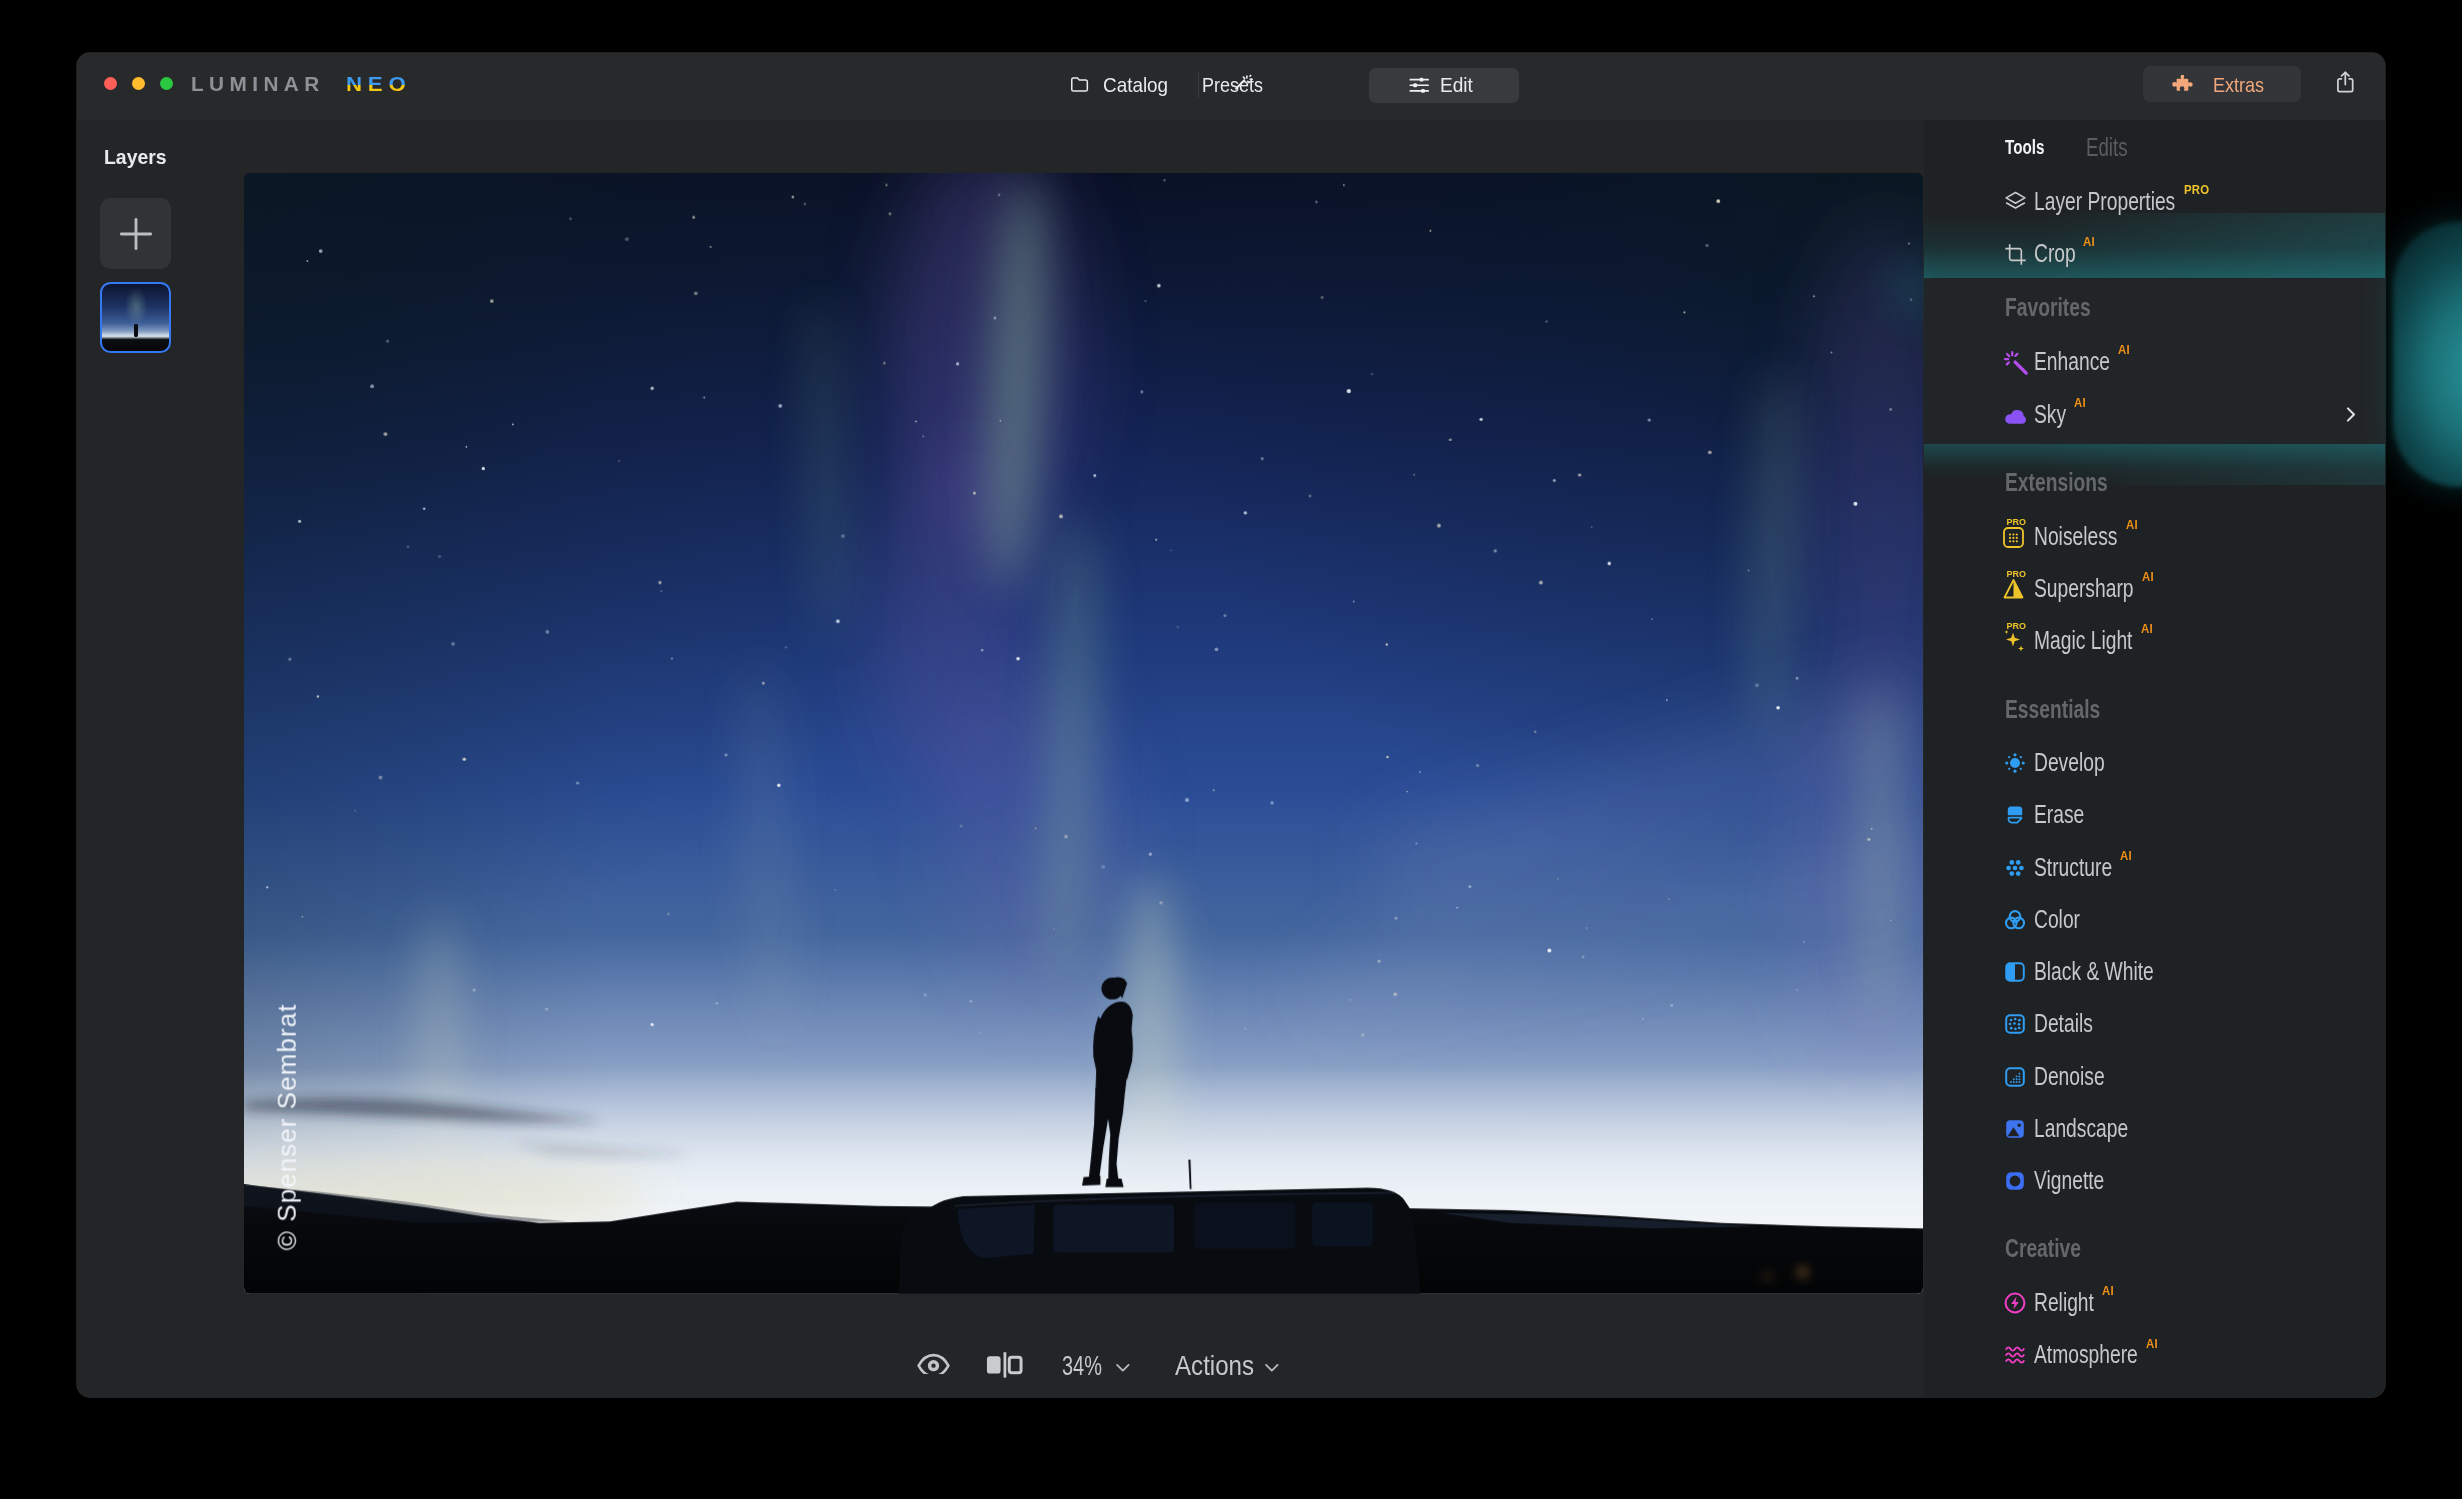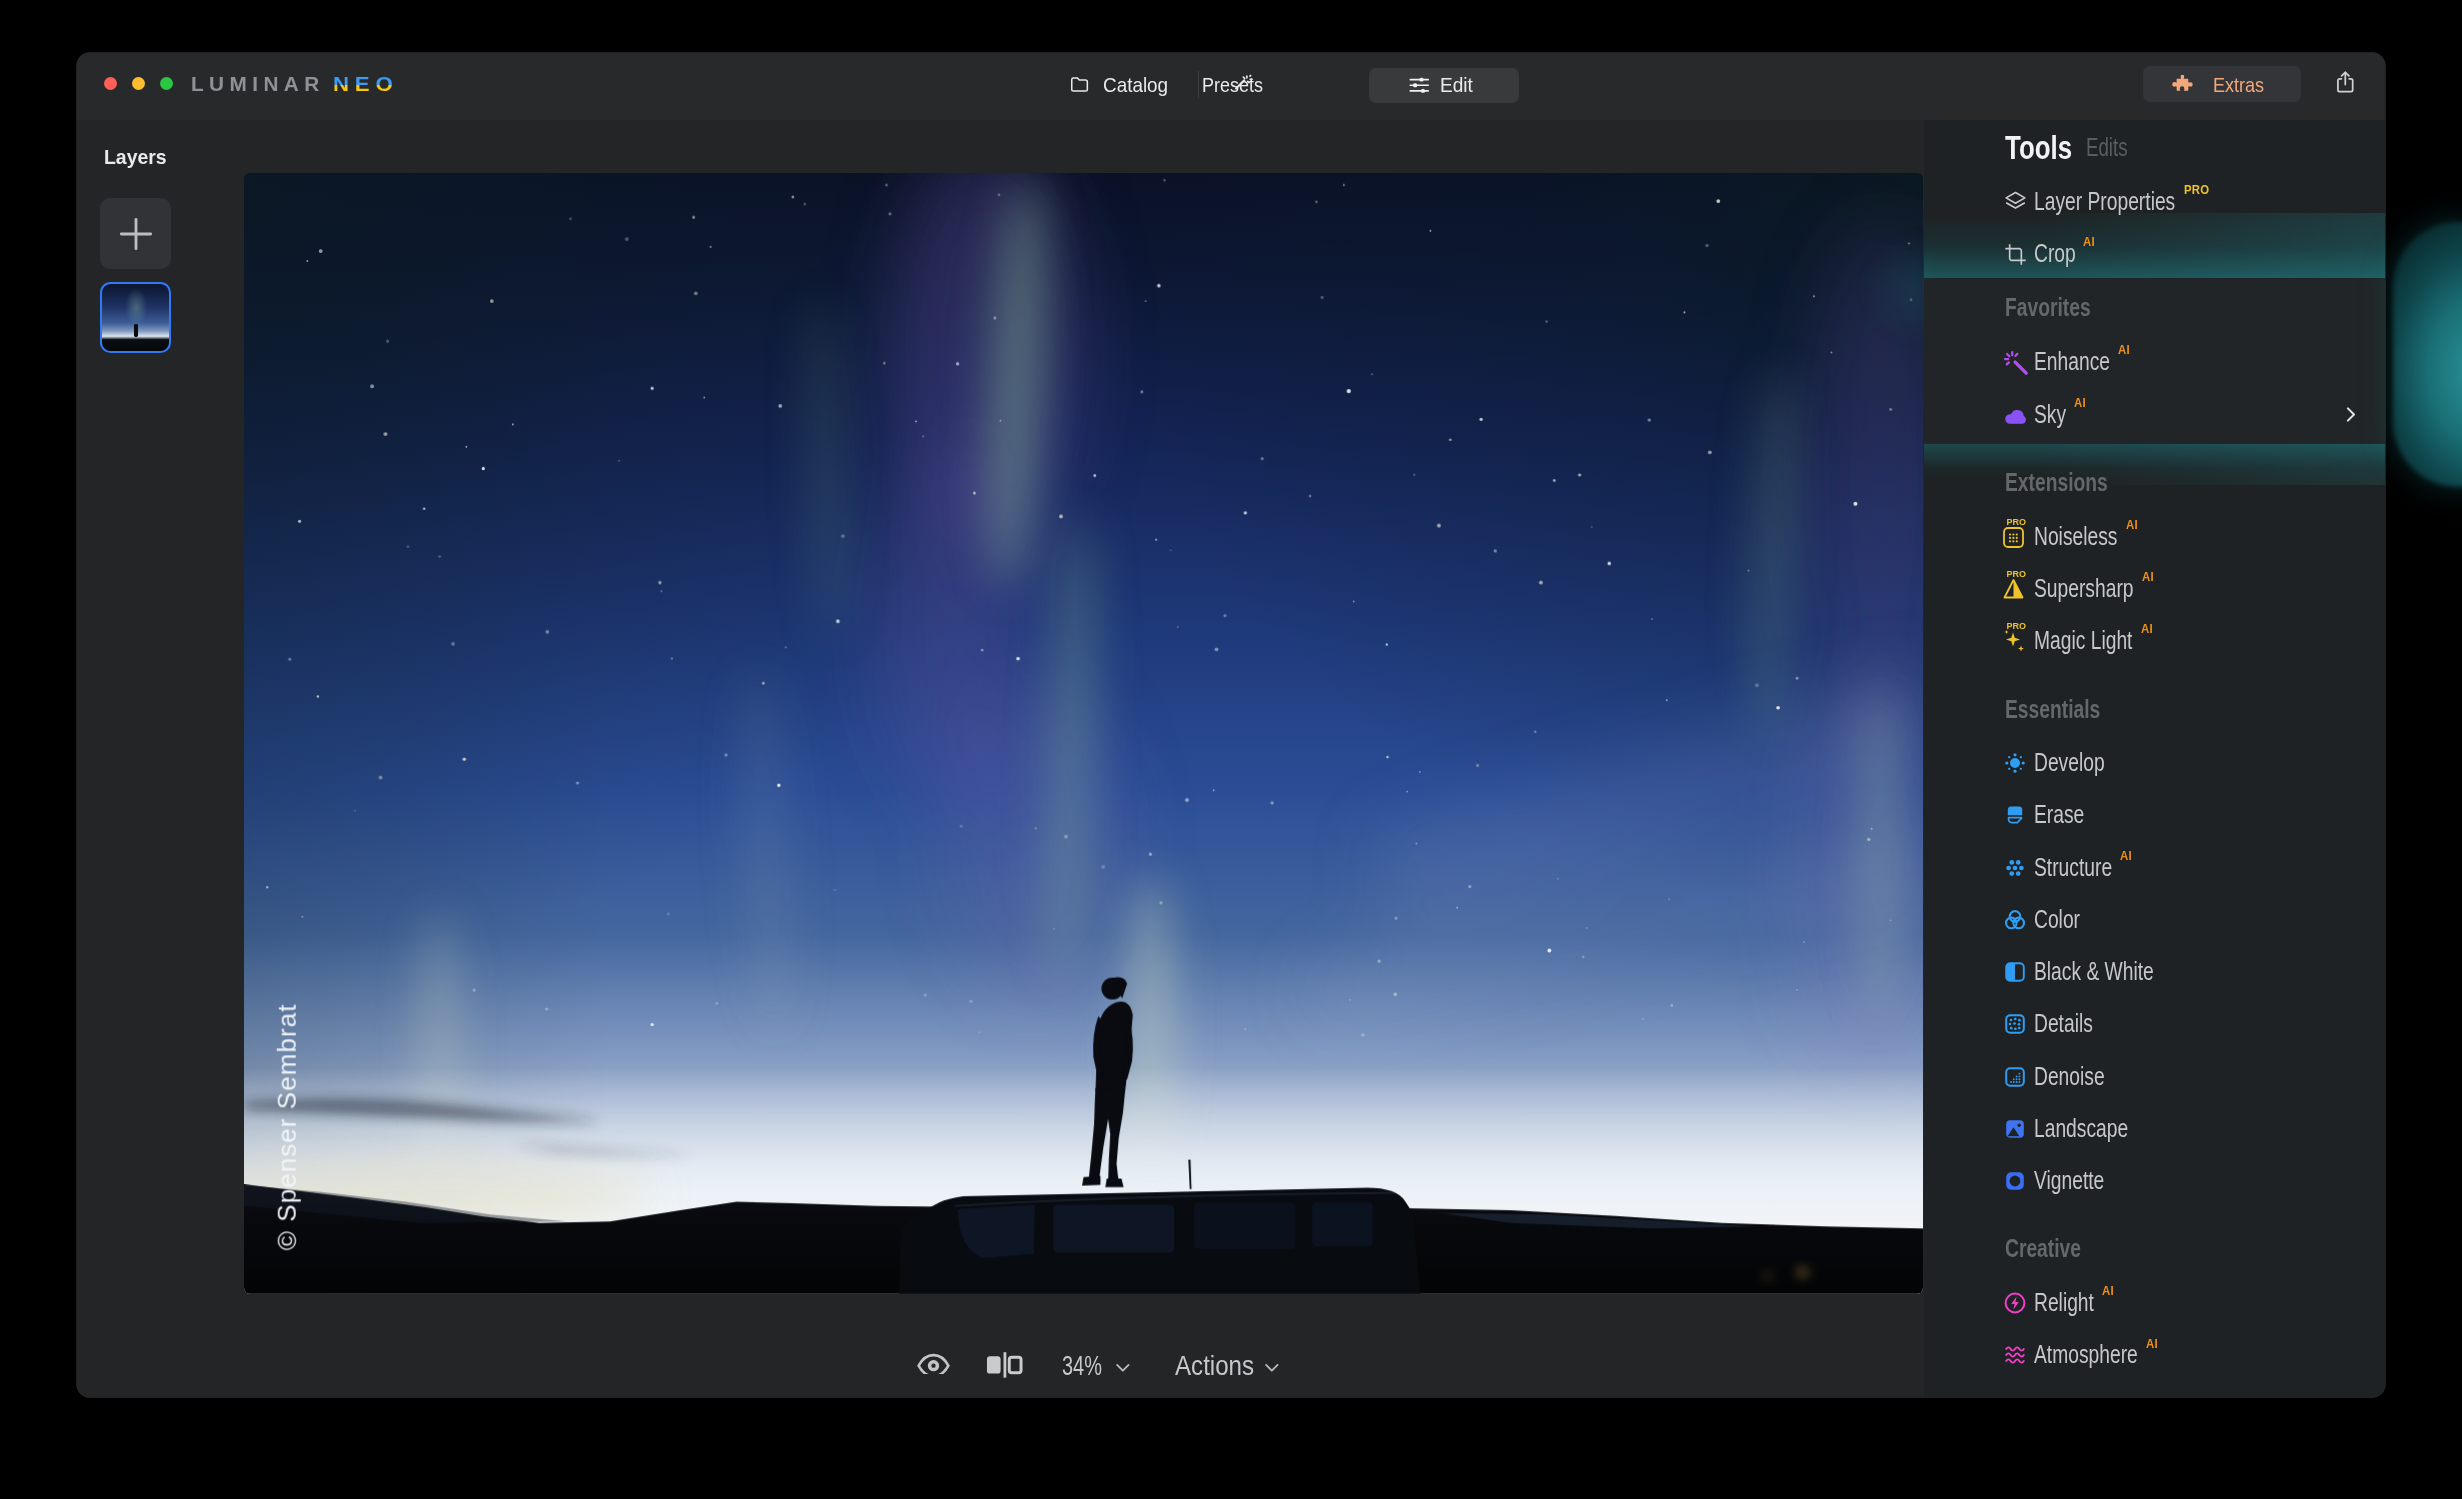--- a/index.html
+++ b/index.html
@@ -306,21 +306,21 @@
 <text x="0" y="0" transform="translate(73 1531) rotate(-90)" font-family="Liberation Sans, sans-serif" font-size="37" letter-spacing="1.5" fill="#f3f6fa" opacity="0.96">© Spenser Sembrat</text>
 </svg></div>
   <div class="abs" style="left:1738px;top:169px;width:113px;height:134px;background:radial-gradient(ellipse 70% 55% at 95% 50%, rgba(24,100,106,0.33), rgba(24,100,106,0) 70%);filter:blur(8.4px)"></div>
   <div class="abs glow-top"></div>
   <div class="abs" id="favblock"></div>
   <div class="abs glow-bot"></div>
 
   <div class="abs tl" style="left:27px;top:24px;background:#ff5f57"></div>
   <div class="abs tl" style="left:55px;top:24px;background:#febc2e"></div>
   <div class="abs tl" style="left:83px;top:24px;background:#2ac840"></div>
-  <div class="abs" id="logo"><span style="display:inline-block;transform:scaleX(1.019);transform-origin:0 50%;white-space:nowrap;letter-spacing:5.3px;color:#8e9296;">LUMINAR</span><span class="neo" style="margin-left:11px"><span style="display:inline-block;transform:scaleX(1.092);transform-origin:0 50%;white-space:nowrap;letter-spacing:5.3px;">NEO</span></span></div>
+  <div class="abs" id="logo"><span style="display:inline-block;transform:scaleX(1.019);transform-origin:0 50%;white-space:nowrap;letter-spacing:5.3px;color:#8e9296;">LUMINAR</span><span class="neo" style="margin-left:24px"><span style="display:inline-block;transform:scaleX(1.092);transform-origin:0 50%;white-space:nowrap;letter-spacing:5.3px;">NEO</span></span></div>
 
   <div class="abs" style="left:992px;top:21px;"><svg width="22" height="22" viewBox="0 0 24 24" fill="none">
           <path d="M3 6.2a1.8 1.8 0 0 1 1.8-1.8h4.4l2 2.1h7a1.8 1.8 0 0 1 1.8 1.8v8.5a1.8 1.8 0 0 1-1.8 1.8H4.8A1.8 1.8 0 0 1 3 16.8Z" stroke="#e8e9ea" stroke-width="1.7"></path>
         </svg></div>
   <div class="abs tabtxt" style="left:1026px;top:20.4px;"><span style="display:inline-block;transform:scaleX(0.899);transform-origin:0 50%;white-space:nowrap;">Catalog</span></div>
   <div class="abs" style="left:1121px;top:18.3px;width:1.4px;height:27px;background:#3b3c3e"></div>
   <div class="abs" style="left:1155px;top:21px;"><svg width="22" height="22" viewBox="0 0 24 24" fill="none">
           <g stroke="#e8e9ea" stroke-width="1.8" stroke-linecap="round">
             <path d="M13.4 6.8 4.4 15.8" stroke-width="2.2"></path>
 <path d="M16.2 2.2 16.2 4.4"></path>
@@ -379,21 +379,21 @@
         </svg></div>
   <div class="abs bottxt" style="left:985px;top:1297px;"><span style="display:inline-block;transform:scaleX(0.712);transform-origin:0 50%;white-space:nowrap;">34%</span></div>
   <div class="abs" style="left:1036px;top:1305px;"><svg width="19.7" height="19.7" viewBox="0 0 24 24" fill="none">
           <path d="M5 8.5 12 15.5 19 8.5" stroke="#b9bbbd" stroke-width="2.2" stroke-linecap="round" stroke-linejoin="round"></path>
         </svg></div>
   <div class="abs bottxt" style="left:1098px;top:1297px;"><span style="display:inline-block;transform:scaleX(0.861);transform-origin:0 50%;white-space:nowrap;">Actions</span></div>
   <div class="abs" style="left:1185px;top:1305px;"><svg width="19.7" height="19.7" viewBox="0 0 24 24" fill="none">
           <path d="M5 8.5 12 15.5 19 8.5" stroke="#b9bbbd" stroke-width="2.2" stroke-linecap="round" stroke-linejoin="round"></path>
         </svg></div>
 
-  <div class="abs" style="left:1928px;top:79px;font-size:34px;font-weight:bold;color:#f2f3f5;line-height:31px;"><span style="display:inline-block;transform:scaleX(0.761);transform-origin:0 50%;white-space:nowrap;">Tools</span></div>
+  <div class="abs" style="left:1928px;top:79px;font-size:20px;font-weight:bold;color:#f2f3f5;line-height:31px;"><span style="display:inline-block;transform:scaleX(0.761);transform-origin:0 50%;white-space:nowrap;">Tools</span></div>
   <div class="abs" style="left:2009px;top:79px;font-size:26px;font-weight:normal;color:#595d60;line-height:31px;"><span style="display:inline-block;transform:scaleX(0.719);transform-origin:0 50%;white-space:nowrap;">Edits</span></div>
   <div class="abs" style="left:1926px;top:136px"><svg width="25" height="25" viewBox="0 0 24 24" fill="none">
           <path d="M12 3.4 21 8.5 12 13.6 3 8.5Z" stroke="#c7c9cb" stroke-width="1.6" stroke-linejoin="round"></path>
           <path d="M3 13.2 12 18.3 21 13.2" stroke="#c7c9cb" stroke-width="1.6" stroke-linejoin="round"></path>
         </svg></div>
       <div class="abs lbl" style="left:1957px;top:134px">Layer Properties</div>
       <div class="abs tag" style="left:2107px;top:129px;color:#eec32c">PRO</div>
       <div class="abs" style="left:1926px;top:189px"><svg width="25" height="25" viewBox="0 0 24 24" fill="none">
           <path d="M6.4 2.2 6.4 15.6 A2 2 0 0 0 8.4 17.6 L21.8 17.6" stroke="#c7c9cb" stroke-width="1.6"></path>
           <path d="M2.2 6.4 15.6 6.4 A2 2 0 0 1 17.6 8.4 L17.6 21.8" stroke="#c7c9cb" stroke-width="1.6"></path>

